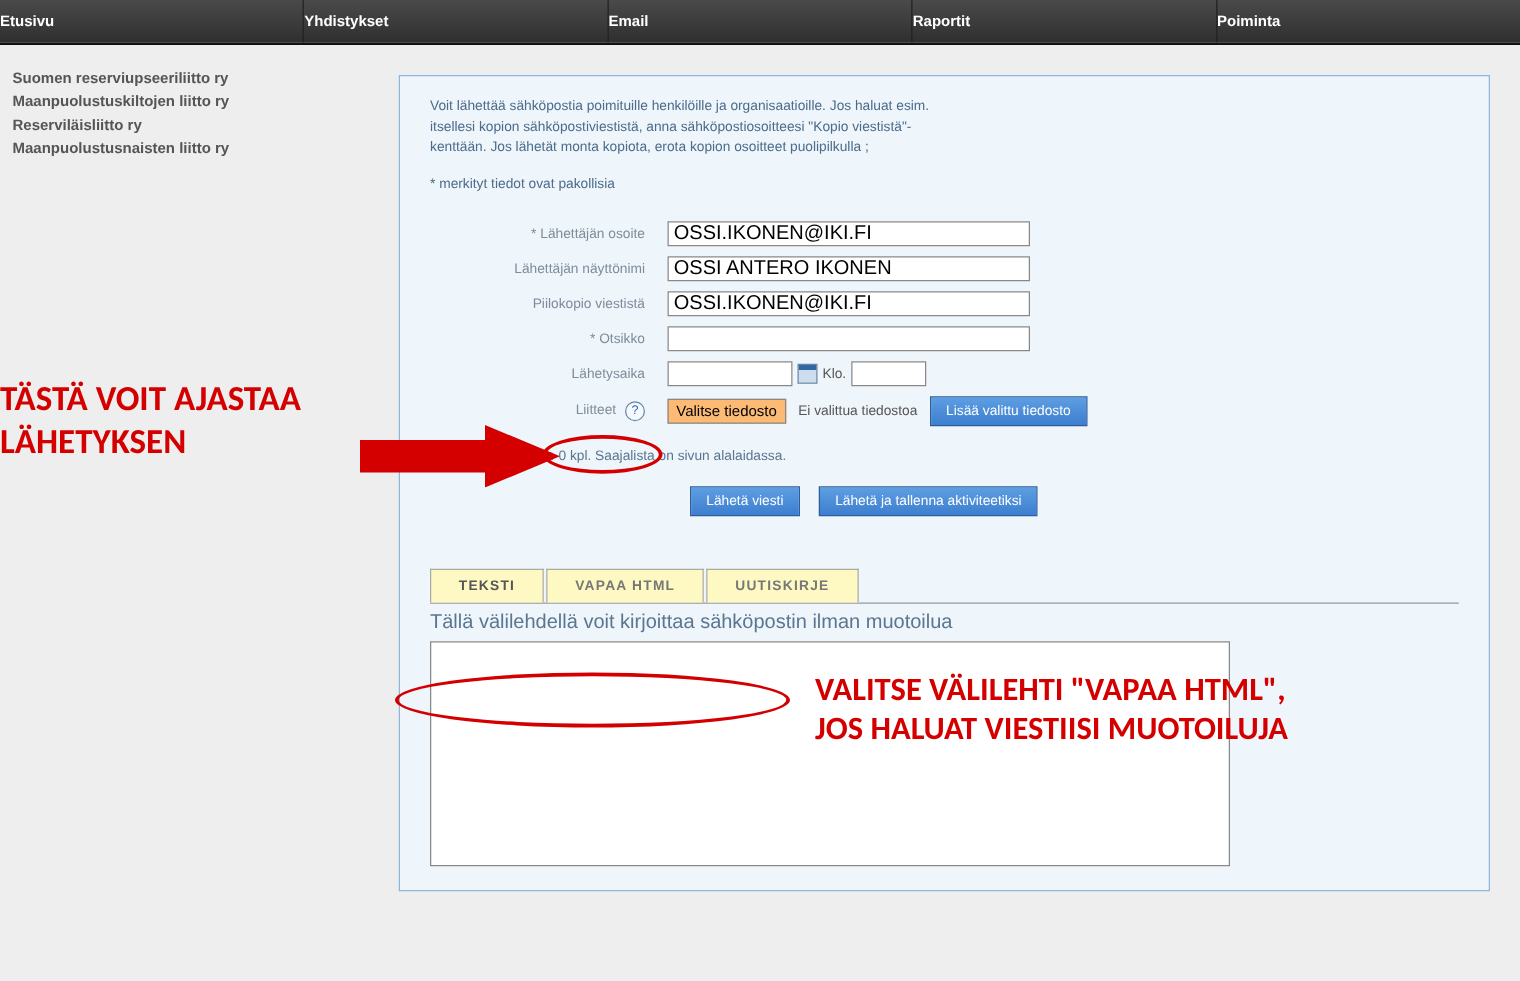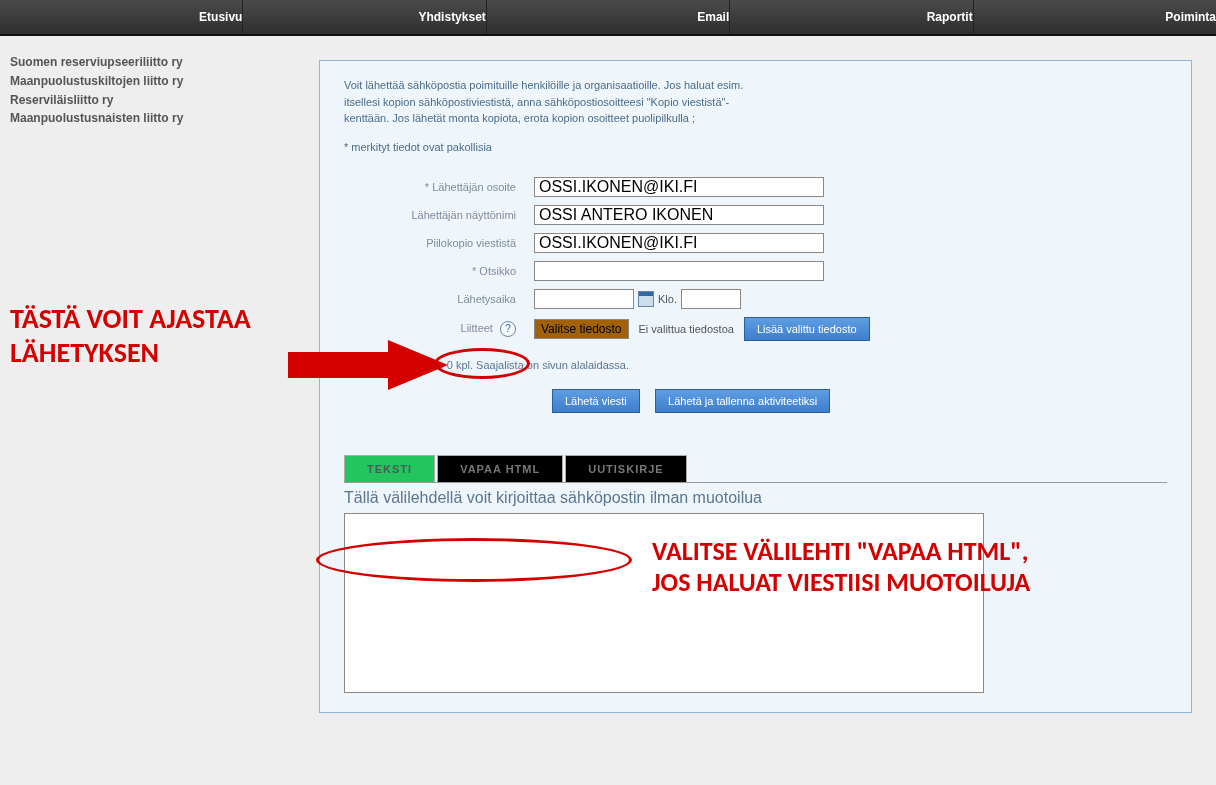--- a/index.html
+++ b/index.html
@@ -14,21 +14,21 @@
   }
   
   .topnav {
     display: flex;
     background: linear-gradient(#4a4a4a, #2f2f2f);
     border-bottom: 2px solid #111;
     height: 34px;
   }
   .topnav .tab {
     flex: 1;
-    text-align: right;
+    text-align: left;
     color: #fff;
     font-weight: bold;
     font-size: 12px;
     line-height: 34px;
     border-right: 1px solid #222;
     cursor: pointer;
   }
   .topnav .tab:last-child { border-right: none; }
 
   
@@ -129,21 +129,21 @@
     color:#3368a6;
     font-size:10px;
     text-align:center;
     line-height:13px;
     margin-left:4px;
     background:#f4f9ff;
   }
   .file-btn {
     font-family: Arial, sans-serif;
     font-size: 12px;
-    background: #a16207;
+    background: #fdba74;
     border: 1px solid #888;
     padding: 2px 6px;
     cursor: pointer;
   }
   .file-status { color:#555; font-size:11px; margin: 0 10px; }
   .blue-btn {
     background: linear-gradient(#5e9ee2, #3d7ecf);
     border: 1px solid #2a5ea0;
     color: #fff;
     font-size: 11px;
@@ -160,28 +160,28 @@
     margin-top: 42px;
     display: flex;
     border-bottom: 1px solid #999;
   }
   .editor-tab {
     padding: 7px 22px;
     font-size: 11px;
     font-weight: bold;
     letter-spacing: 1px;
     color: #777;
-    background: #000000;
+    background: #fef9c3;
     border: 1px solid #aaa;
     border-bottom: none;
     margin-right: 2px;
     cursor: pointer;
   }
   .editor-tab.active {
-    background: #22c55e;
+    background: #fef9c3;
     color: #555;
   }
   .tab-desc {
     font-size:16px;
     color:#5b7690;
     margin-top:6px;
     margin-bottom:6px;
   }
   .editor-area {
     width: 640px;
@@ -196,21 +196,21 @@
   }
 
   
   .anno {
     position: absolute;
     color: #d40000;
     font-weight: bold;
     font-family: Calibri, Arial, sans-serif;
     pointer-events: none;
   }
-  .anno-1 { left: 10px; top: 302px; font-size: 28px; line-height:1.2; }
+  .anno-1 { left: 0; top: 302px; font-size: 28px; line-height:1.2; }
   .anno-2 { left: 652px; top: 536px; font-size: 26px; line-height:1.2; }
   .circle {
     position: absolute;
     border: 3px solid #d40000;
     border-radius: 50%;
     pointer-events: none;
   }
   .circle-1 { left: 434px; top: 348px; width: 90px; height: 25px; }
   .circle-2 { left: 316px; top: 538px; width: 310px; height: 38px; }
   .arrow {

